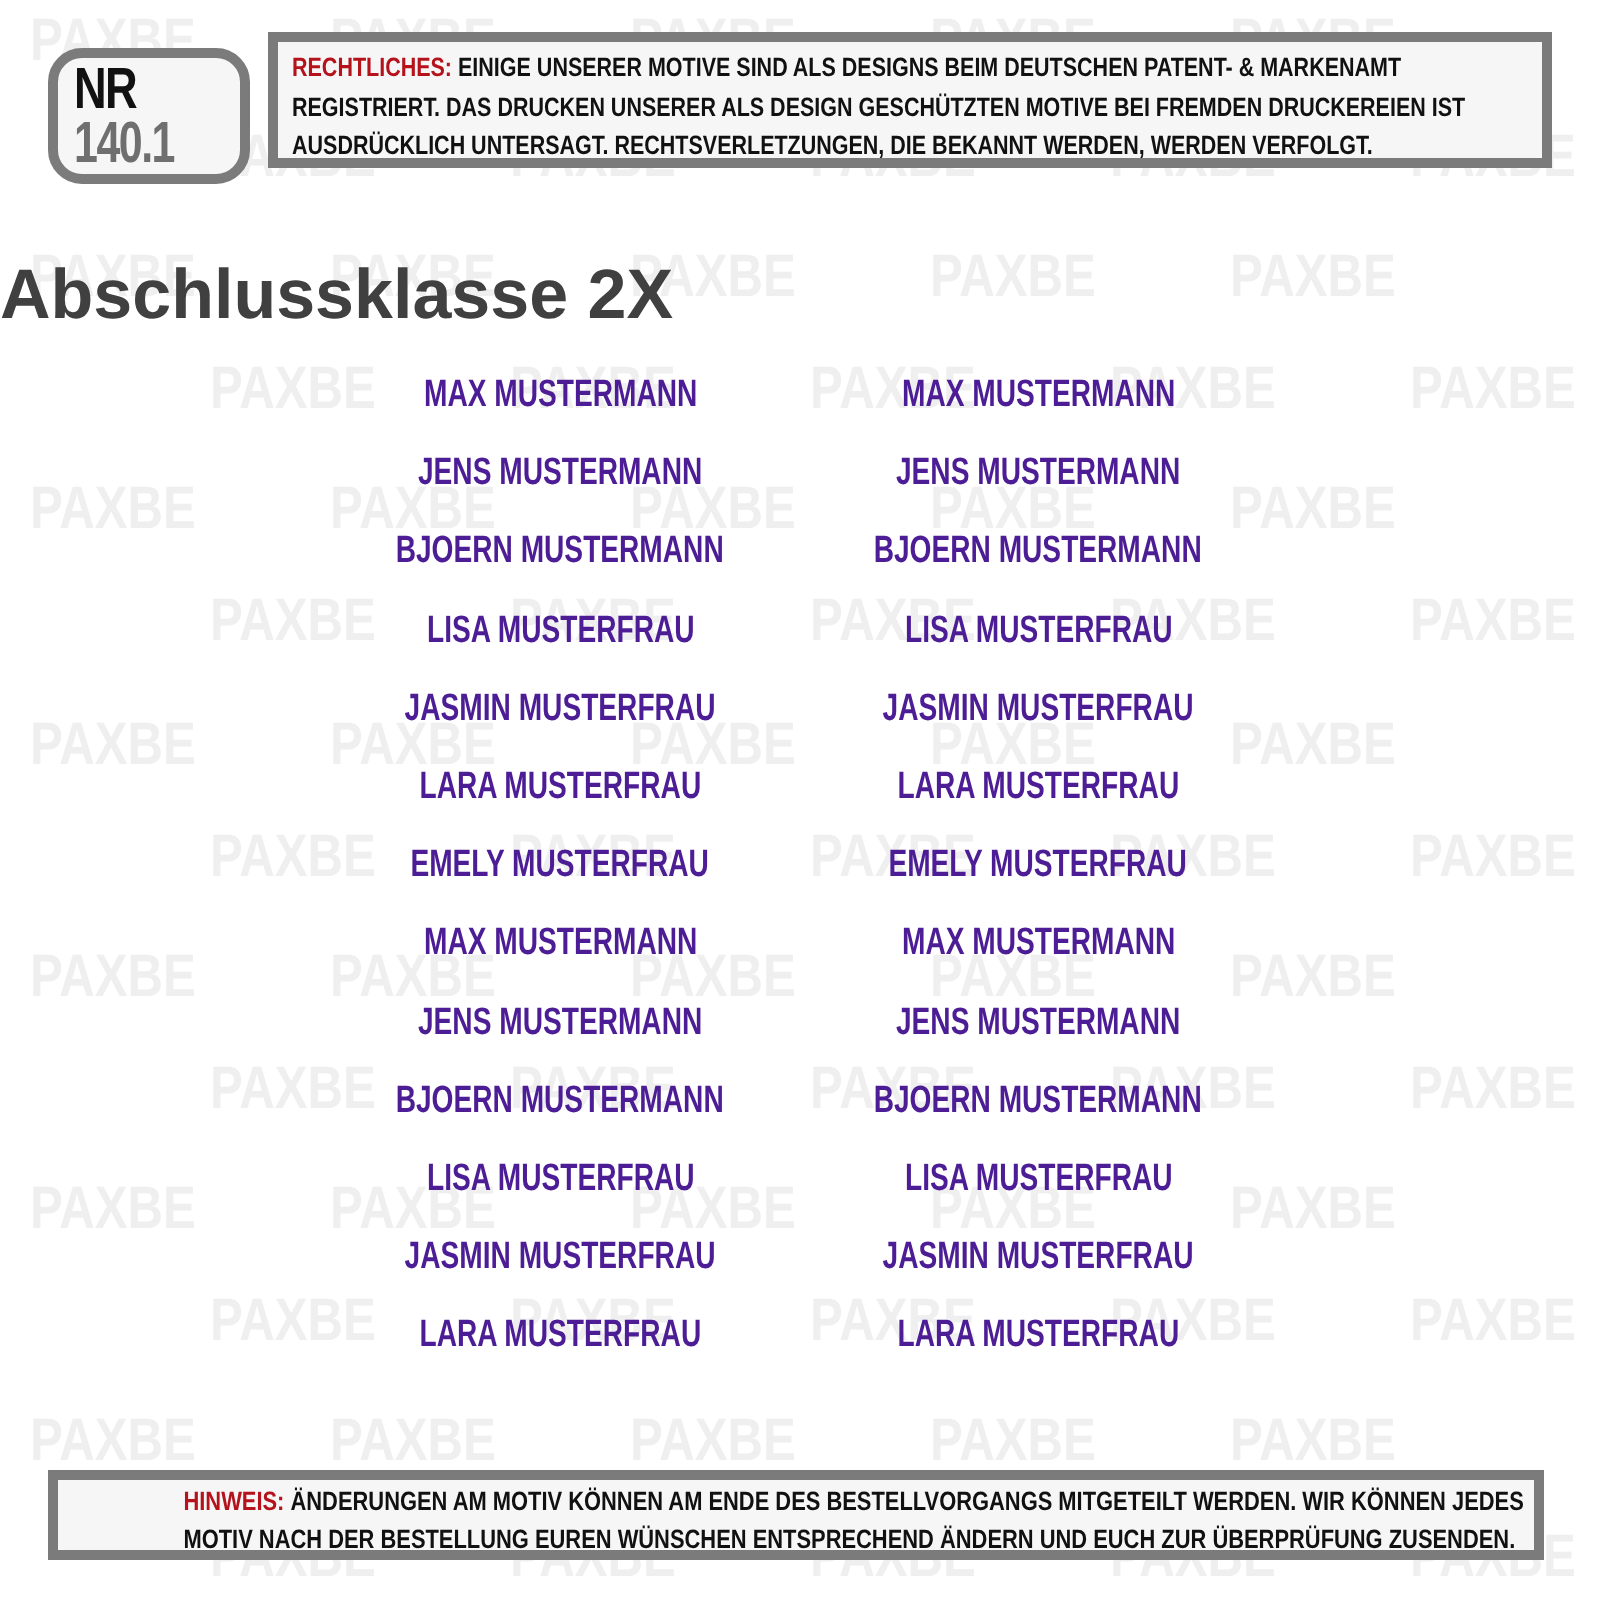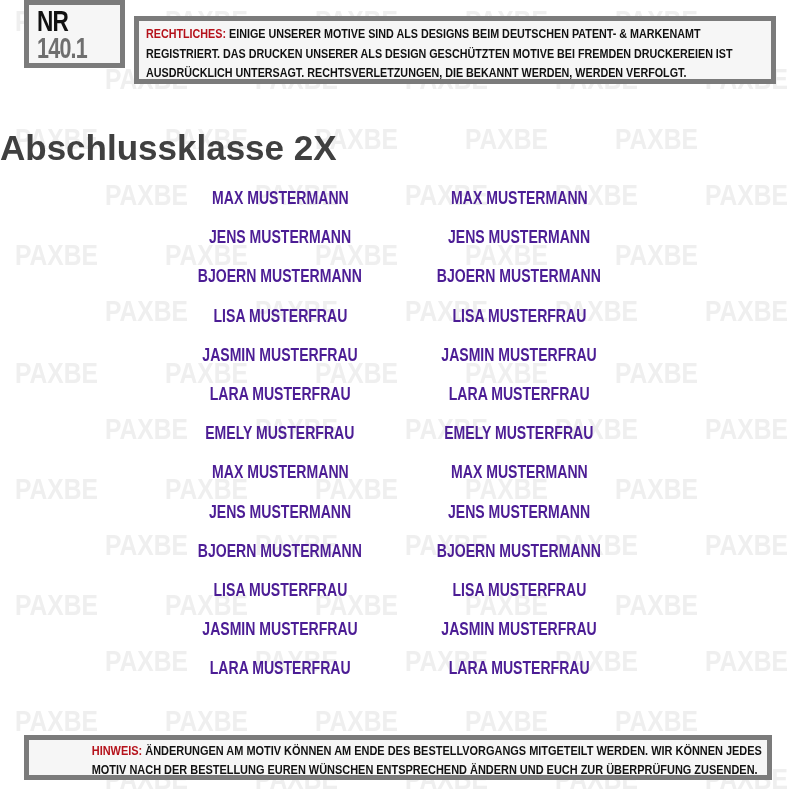--- a/index.html
+++ b/index.html
@@ -21,21 +21,21 @@
     line-height:30px;
     white-space:nowrap;
   }
   .box {
     position:absolute;
     box-sizing:border-box;
     background:#f6f6f6;
     border:5px solid #7b7b7b;
     z-index:2;
   }
-  .nr-box { left:24px; top:0; width:101px; height:68px; }
+  .nr-box { left:24px; top:24px; width:101px; height:68px;border-radius:17px; }
   .nr-top {
     position:absolute; left:8px; top:2px;
     font-family:"Liberation Sans", sans-serif; font-weight:bold;
     font-size:29px; color:#111; transform:scaleX(0.78); transform-origin:left top;
     line-height:28px; letter-spacing:-1px;
   }
   .nr-num {
     position:absolute; left:8px; top:29px;
     font-family:"Liberation Sans", sans-serif; font-weight:bold;
     font-size:29px; color:#6f6f6f; transform:scaleX(0.74); transform-origin:left top;

